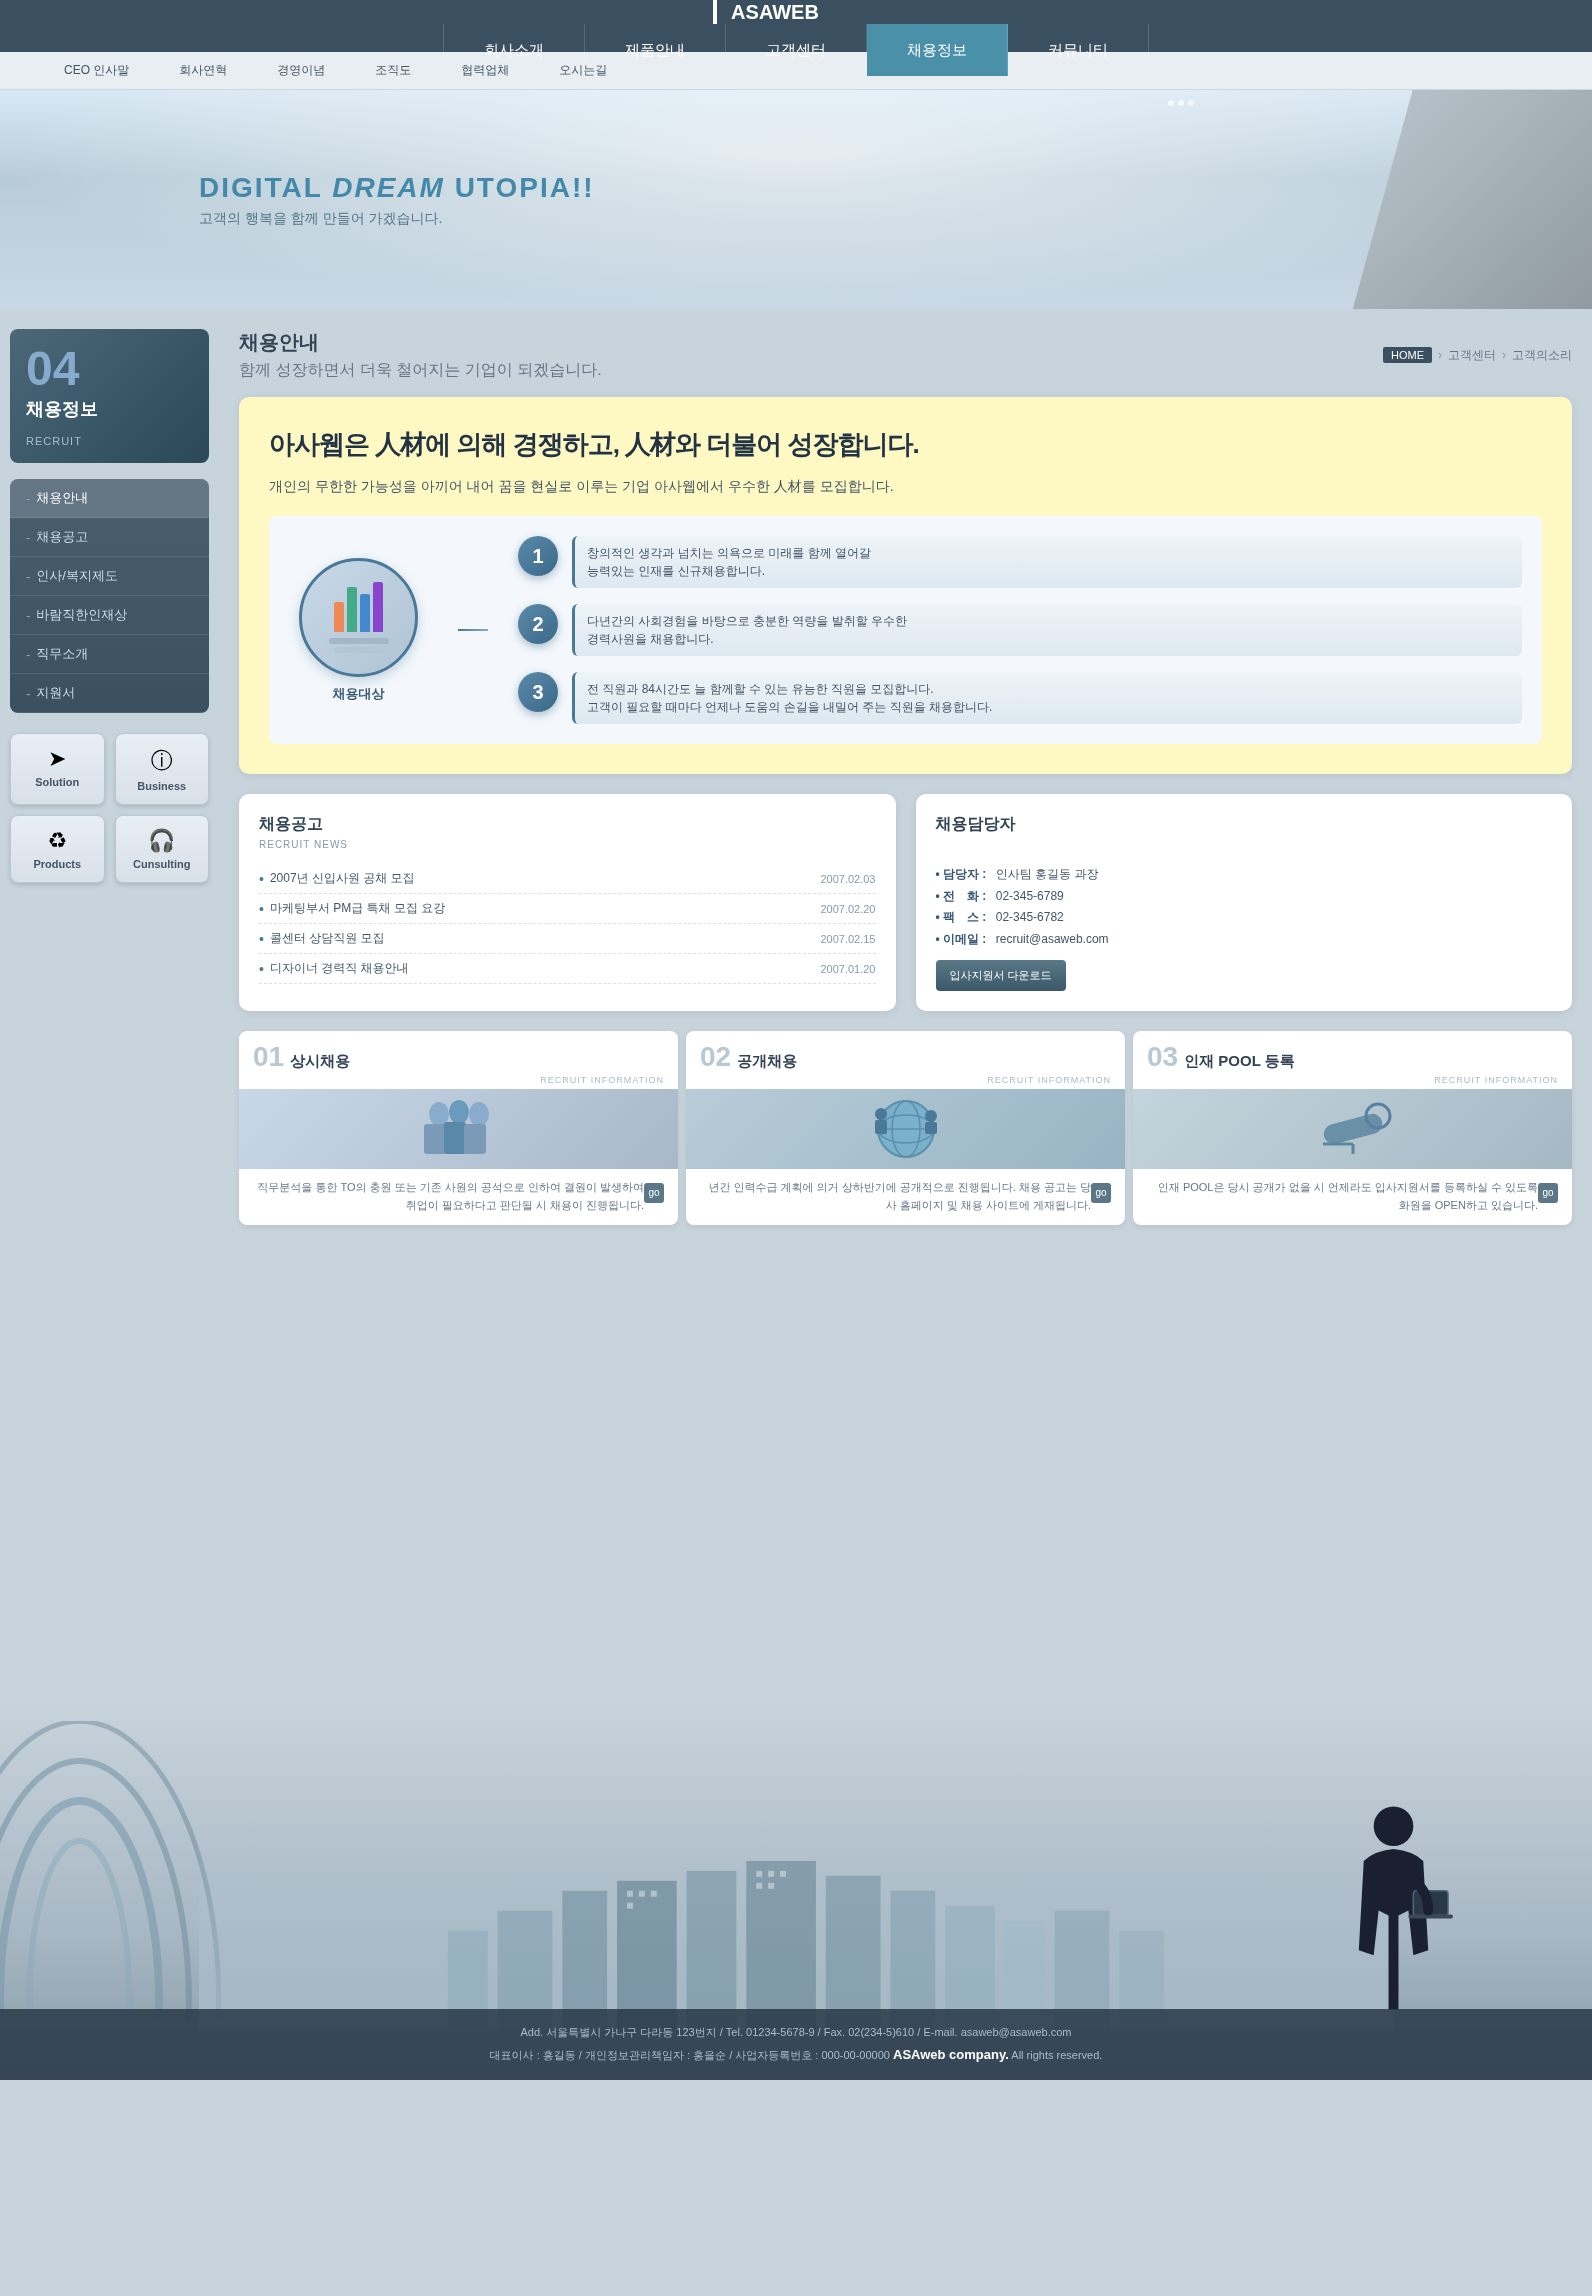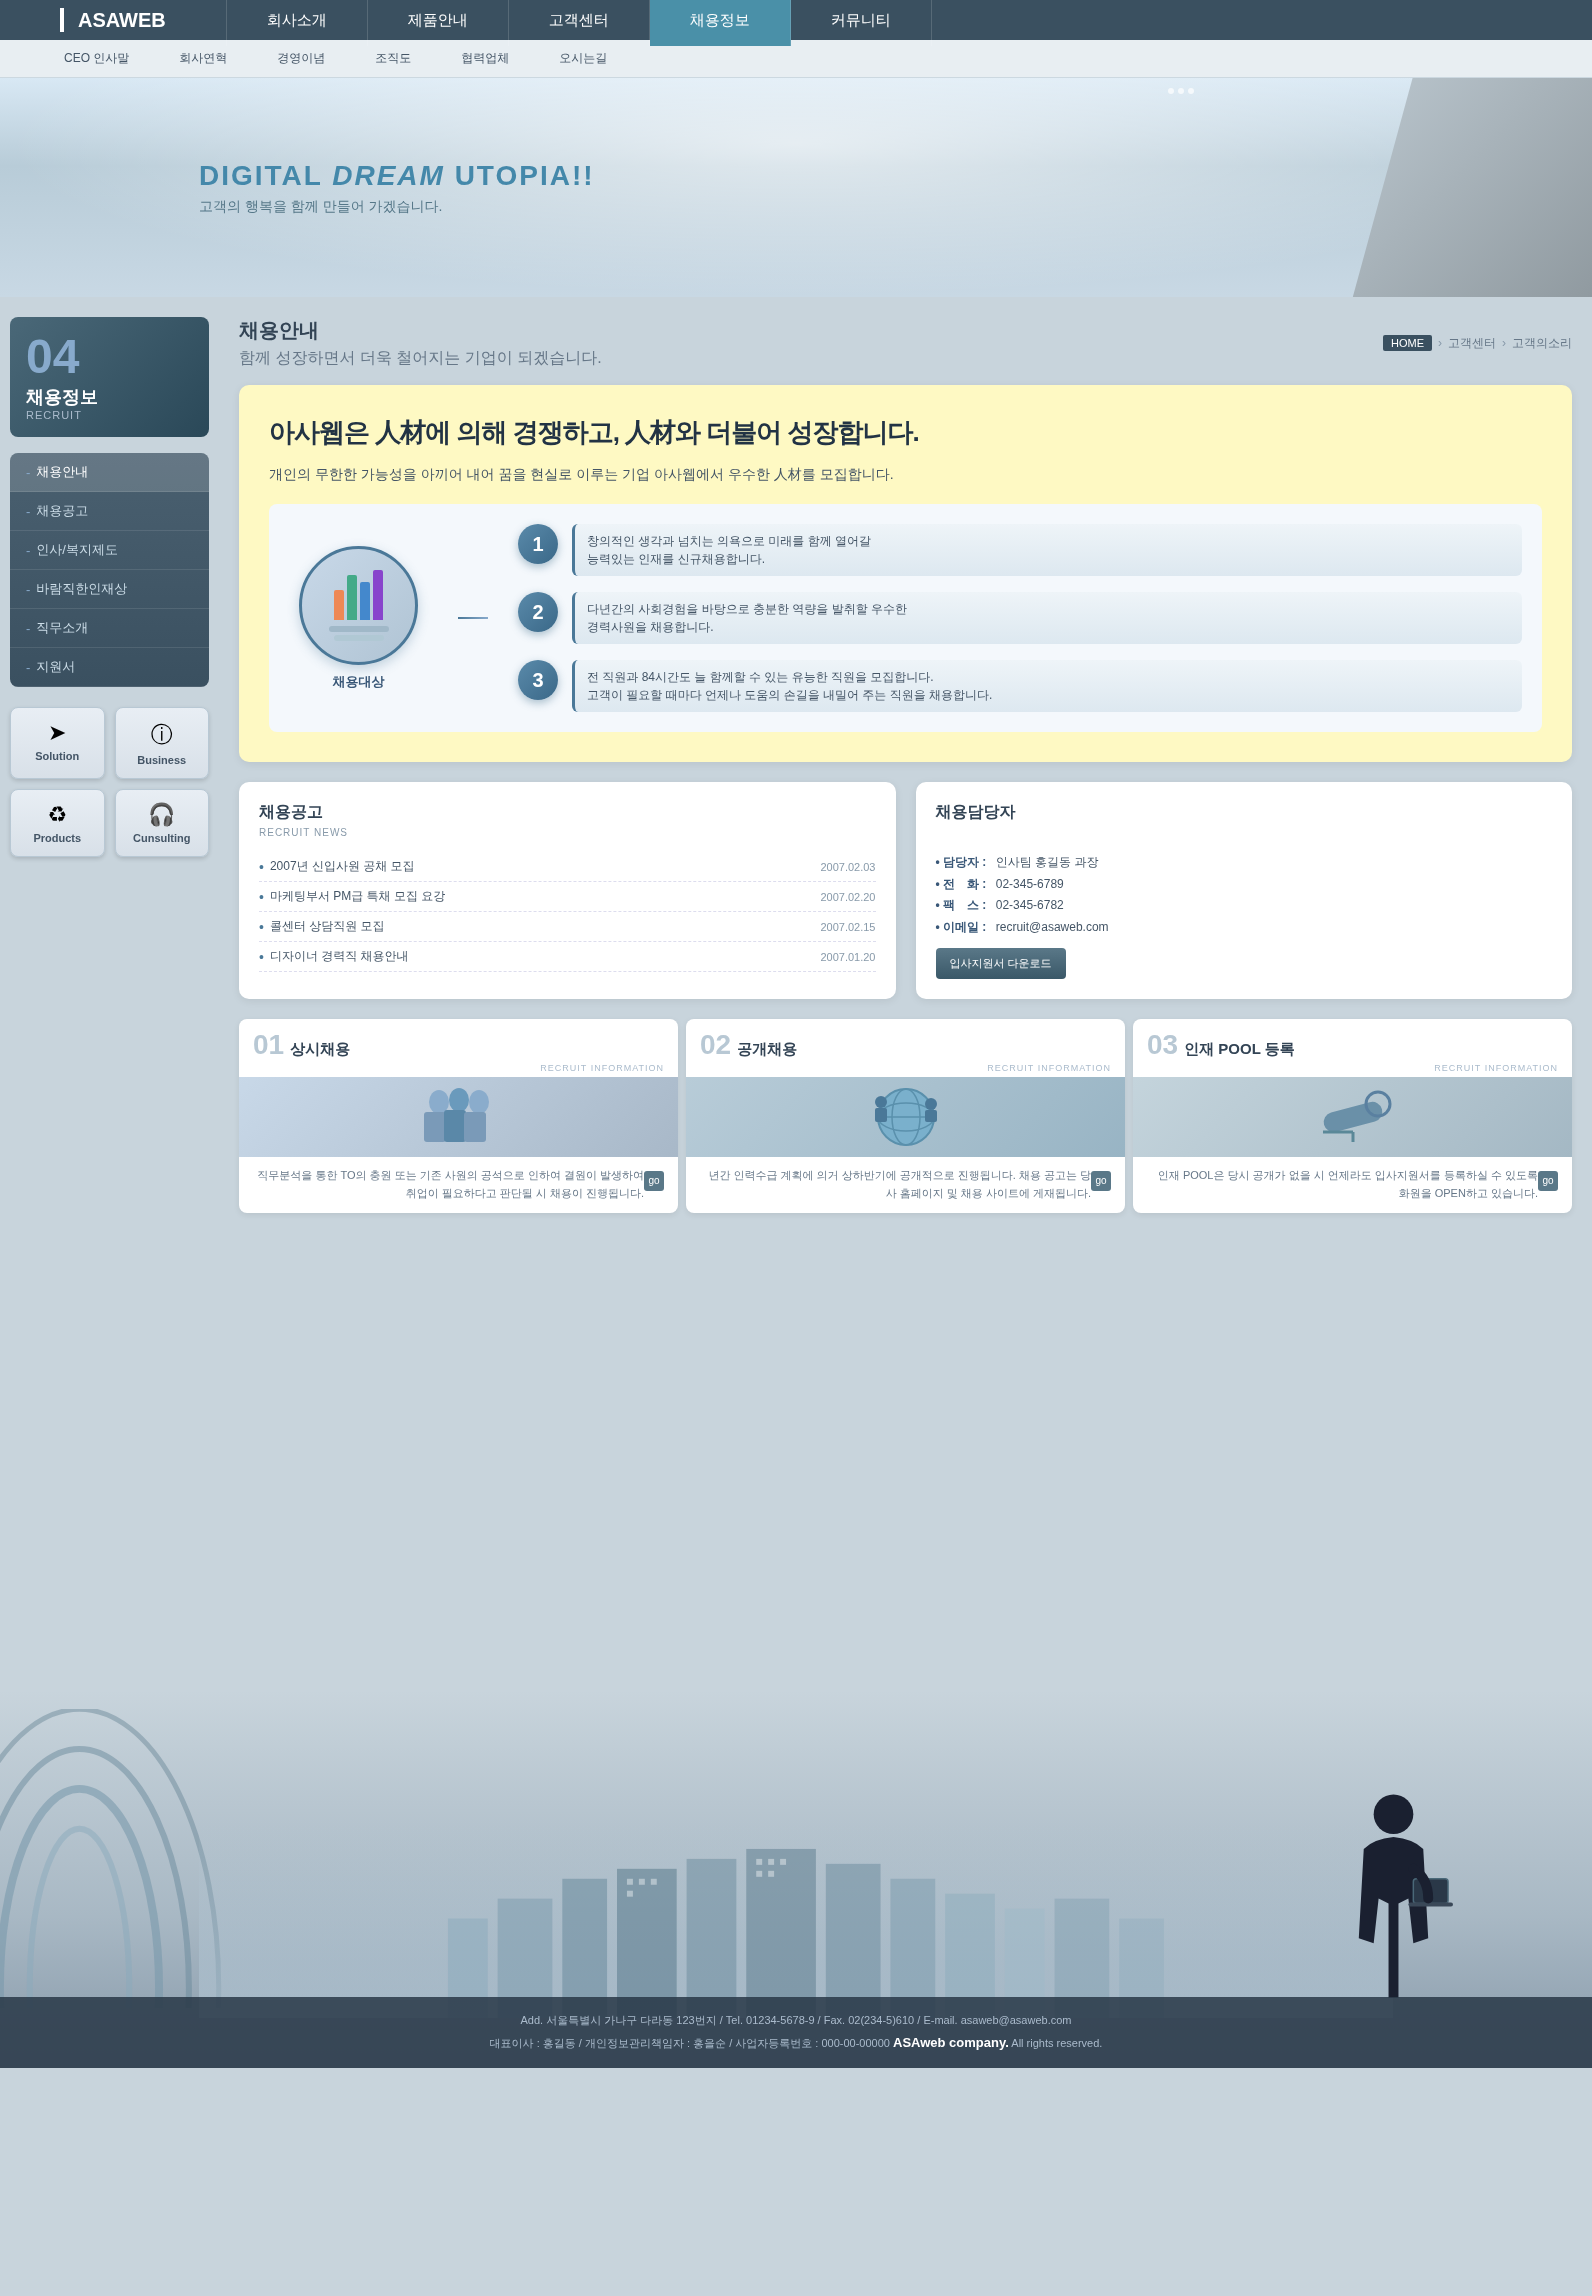--- a/index.html
+++ b/index.html
@@ -23,22 +23,23 @@
       background: linear-gradient(180deg, #f0f4f8 0%, #dde8f0 100%);
       width: 100%;
       position: relative;
     }
 
     .top-bar {
       background: #3a5060;
       display: flex;
       align-items: center;
       padding: 0 60px;
-      height: 40px;
+      height: 52px;
       position: relative;
+      flex-direction: column;
     }
 
     .logo-area {
       display: flex;
       align-items: center;
       gap: 6px;
       color: white;
       font-size: 20px;
       font-weight: bold;
       margin-right: 60px;
@@ -169,21 +170,21 @@
       font-size: 18px;
       color: white;
       font-weight: bold;
       margin-top: 4px;
     }
 
     .sidebar-title-en {
       font-size: 11px;
       color: #aabbcc;
       letter-spacing: 1px;
-      margin-top: 0;
+      margin-top: 14px;
     }
 
     .sidebar-menu {
       background: linear-gradient(180deg, #4a6070 0%, #3a5060 100%);
       border-radius: 8px;
       overflow: hidden;
       margin-bottom: 20px;
     }
 
     .sidebar-menu-item {

